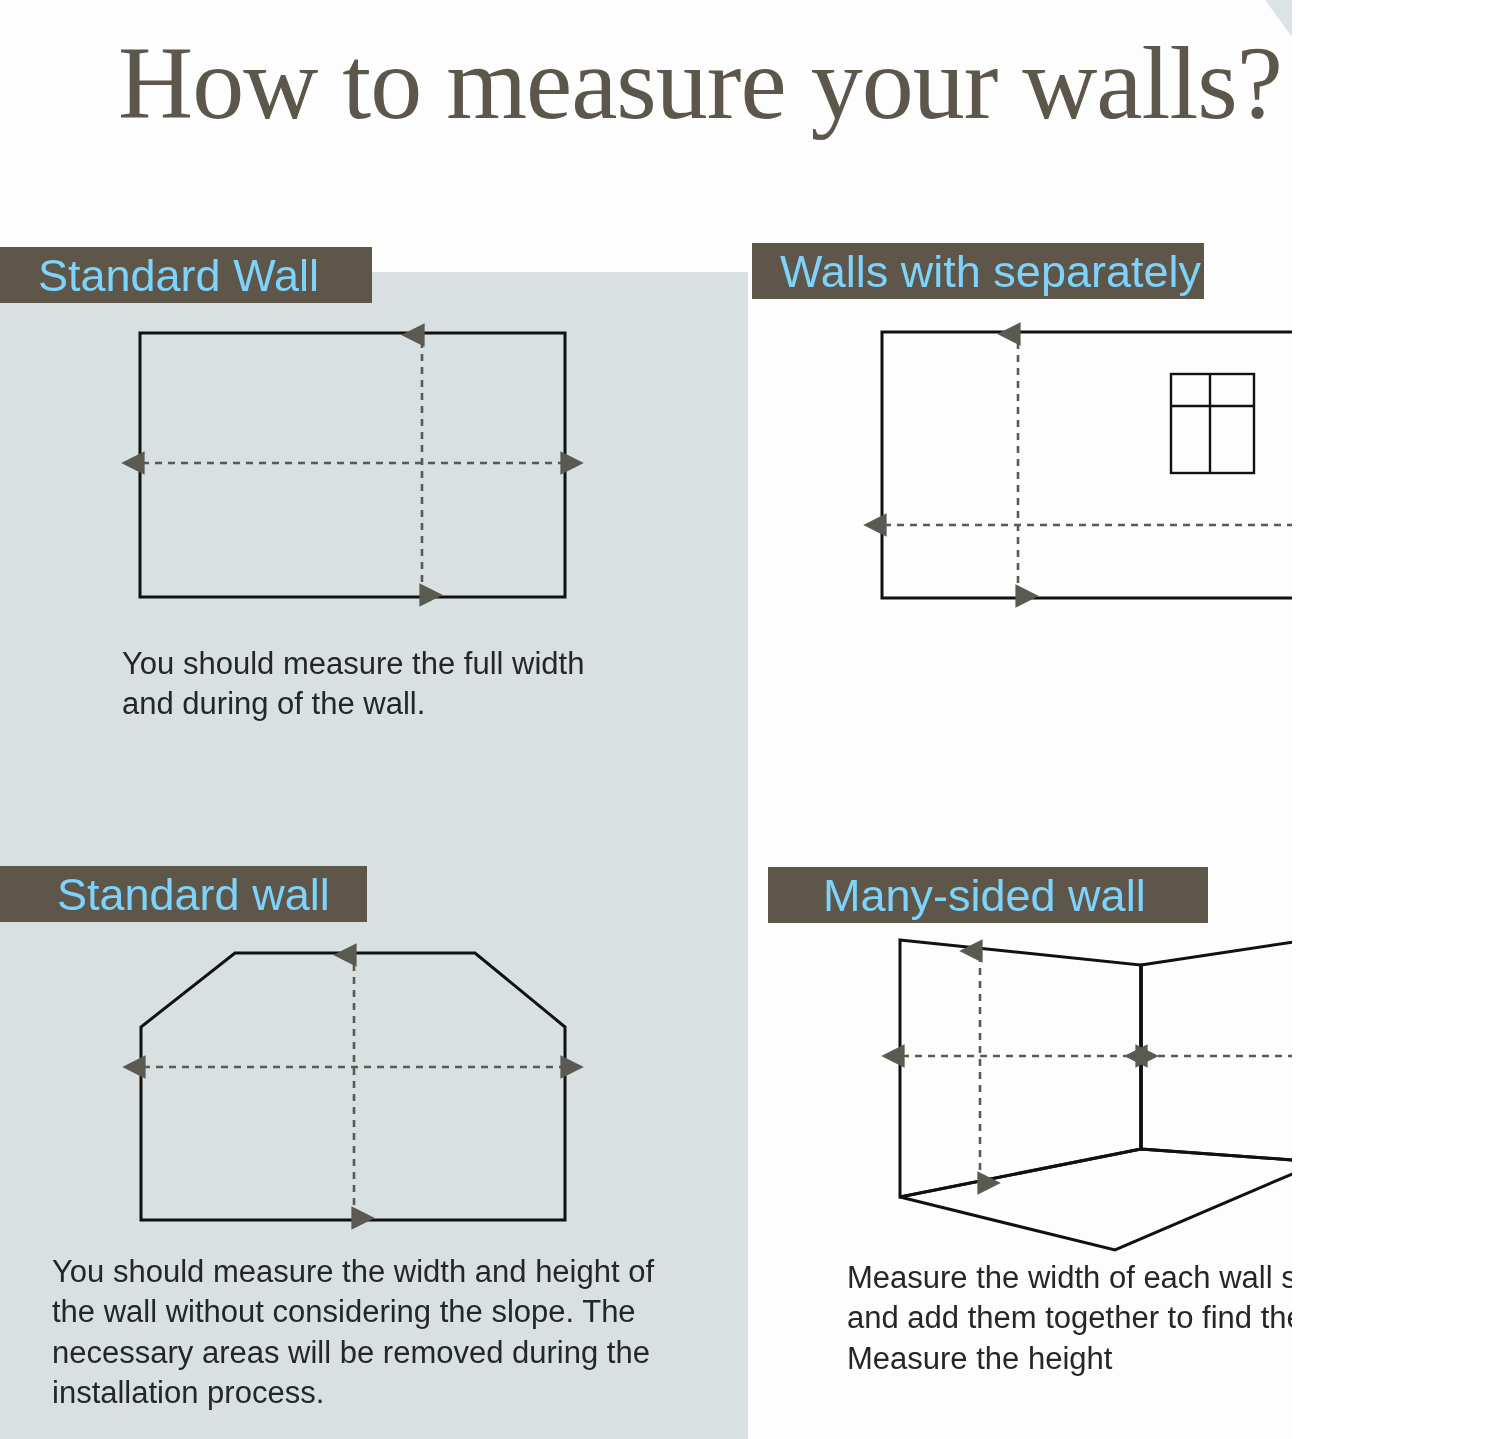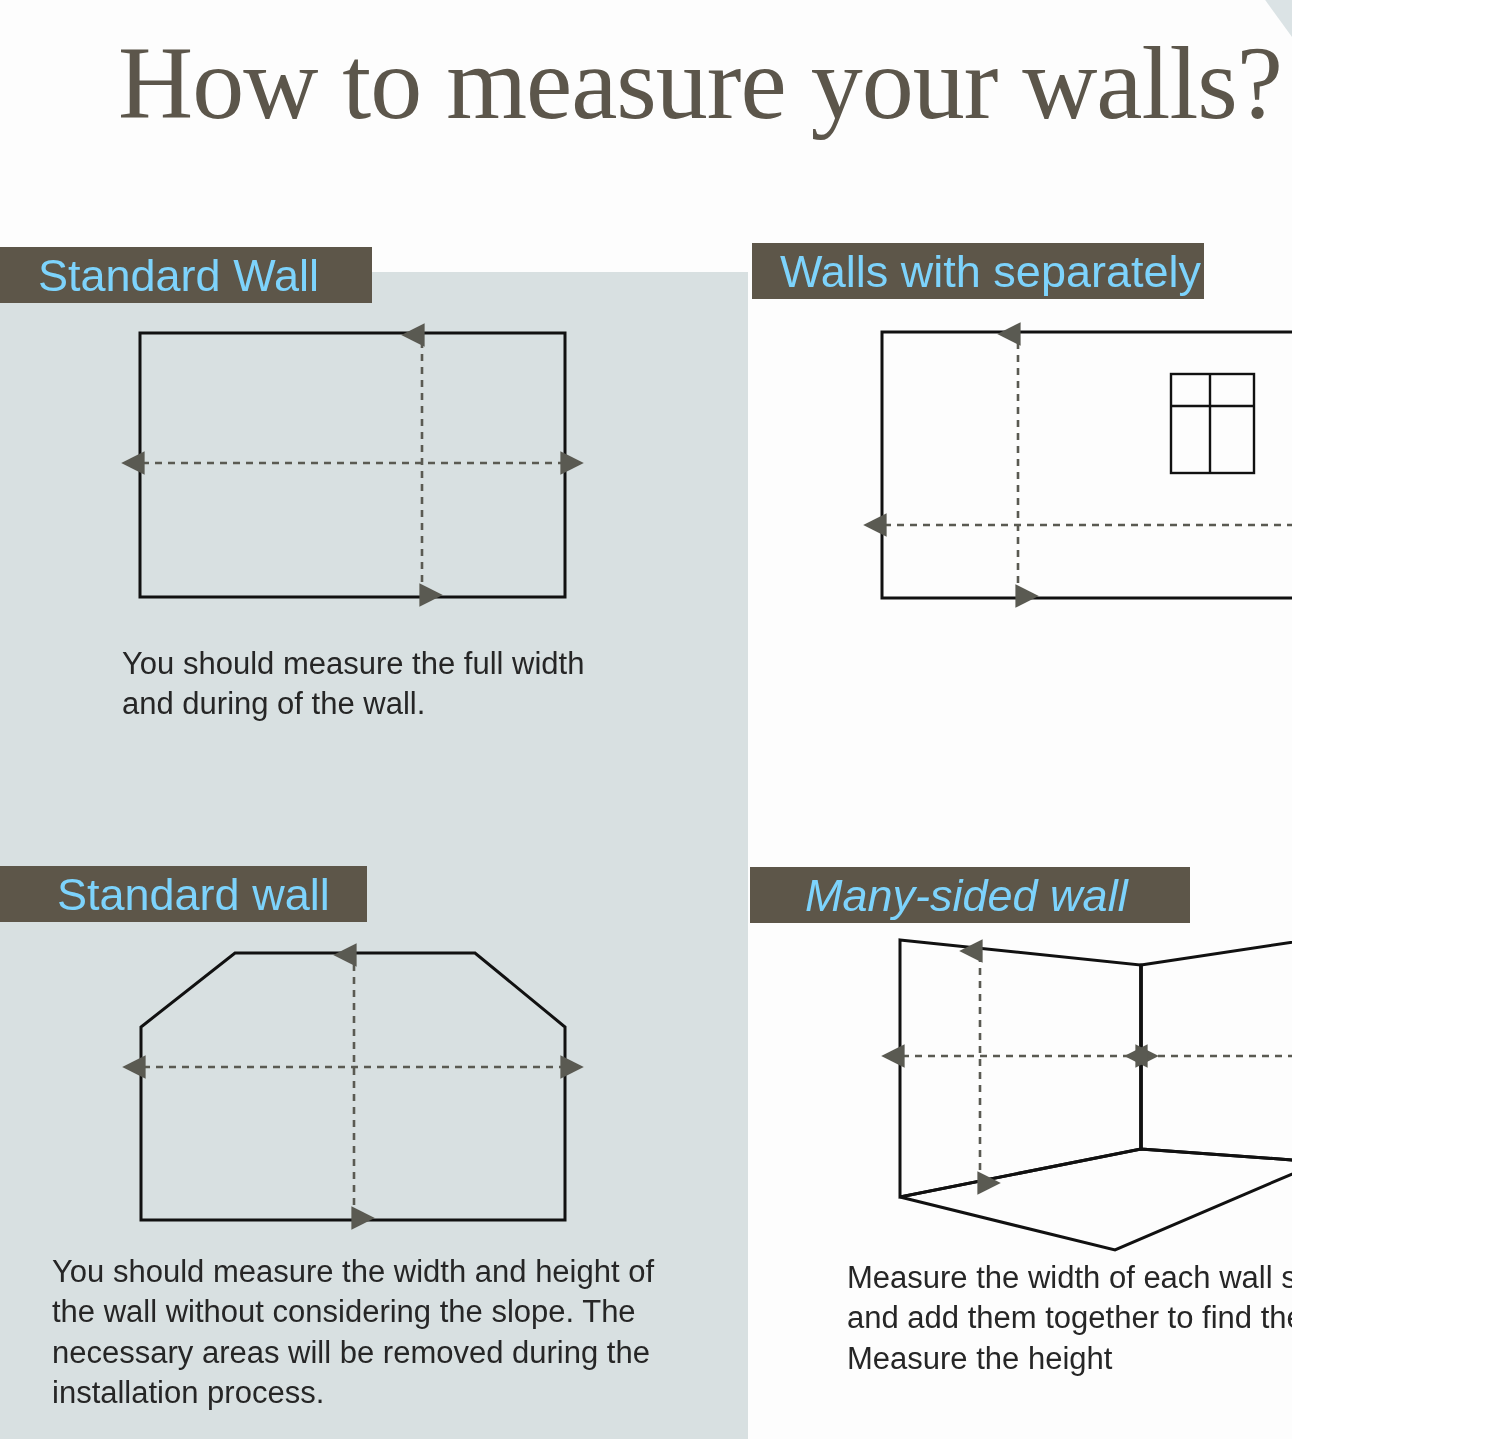--- a/index.html
+++ b/index.html
@@ -62,21 +62,21 @@
     font-family: "Liberation Sans", sans-serif;
     font-size: 45px;
     line-height: 1;
     display: flex;
     align-items: center;
     box-sizing: border-box;
   }
   .hdr-standard  { left: 0px;   top: 247px; width: 372px; height: 56px; padding-left: 38px; }
   .hdr-obstacles { left: 752px; top: 243px; width: 452px; height: 56px; padding-left: 28px; }
   .hdr-sloping   { left: 0px;   top: 866px; width: 367px; height: 56px; padding-left: 57px; }
-  .hdr-many      { left: 750px; top: 867px; width: 440px; height: 56px; padding-left: 55px; font-style: italic; }
+  .hdr-many      { left: 768px; top: 867px; width: 440px; height: 56px; padding-left: 55px; }
 
   .body-text {
     position: absolute;
     color: #262626;
     font-family: "Liberation Sans", sans-serif;
     font-size: 31px;
     line-height: 1.30;
     white-space: pre-line;
   }
   .txt-standard  { left: 122px; top: 644px; width: 560px; }

